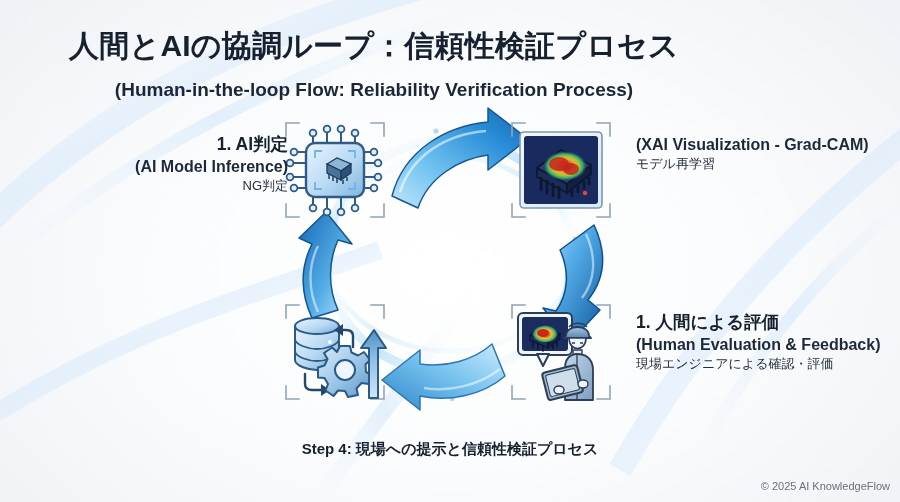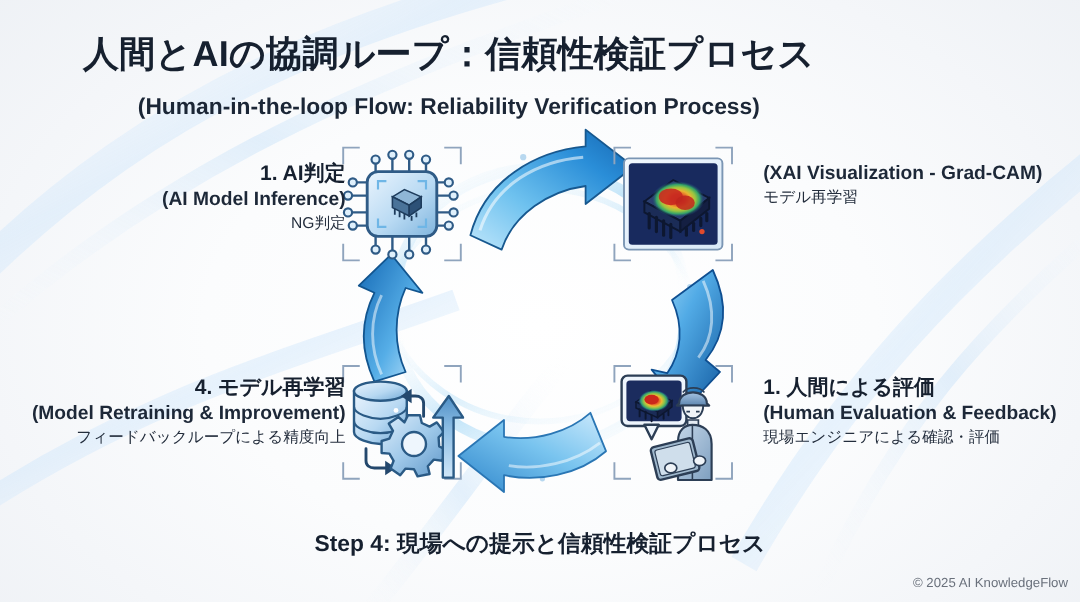--- a/index.html
+++ b/index.html
@@ -22,21 +22,21 @@
     font-size:30px;font-weight:bold;color:#16202f;letter-spacing:.2px;
     line-height:1.18;white-space:nowrap;
   }
   .title-sub{
     font-size:19px;font-weight:bold;color:#1b2636;margin-top:16px;white-space:nowrap;
   }
 
   
   .footer-step{
     position:absolute;top:440px;left:0;width:900px;text-align:center;
-    font-size:19px;font-weight:bold;color:#16202f;white-space:nowrap;
+    font-size:15px;font-weight:bold;color:#16202f;white-space:nowrap;
   }
   .copyright{
     position:absolute;right:10px;bottom:10px;
     font-size:11px;color:#6a717c;white-space:nowrap;
   }
 
   
   .label{position:absolute;color:#16202f;}
   .label .lab-title{font-size:17.5px;font-weight:bold;line-height:1.25;white-space:nowrap;}
   .label .lab-en{font-size:16px;font-weight:bold;color:#1d2838;line-height:1.3;margin-top:1px;white-space:nowrap;}
@@ -439,22 +439,17 @@
     <div class="lab-en">(XAI Visualization - Grad-CAM)</div>
     <div class="lab-note">モデル再学習</div>
   </div>
 
   <div class="label lab-left" id="label-3">
     <div class="lab-title">1. 人間による評価</div>
     <div class="lab-en">(Human Evaluation &amp; Feedback)</div>
     <div class="lab-note">現場エンジニアによる確認・評価</div>
   </div>
 
-  <div class="label lab-right" id="label-4">
-    <div class="lab-title">4. モデル再学習</div>
-    <div class="lab-en">(Model Retraining &amp; Improvement)</div>
-    <div class="lab-note">フィードバックループによる精度向上</div>
-  </div>
 
   <div class="footer-step">Step 4: 現場への提示と信頼性検証プロセス</div>
   <div class="copyright">© 2025 AI KnowledgeFlow</div>
 
 </div>
 
 </body></html>

